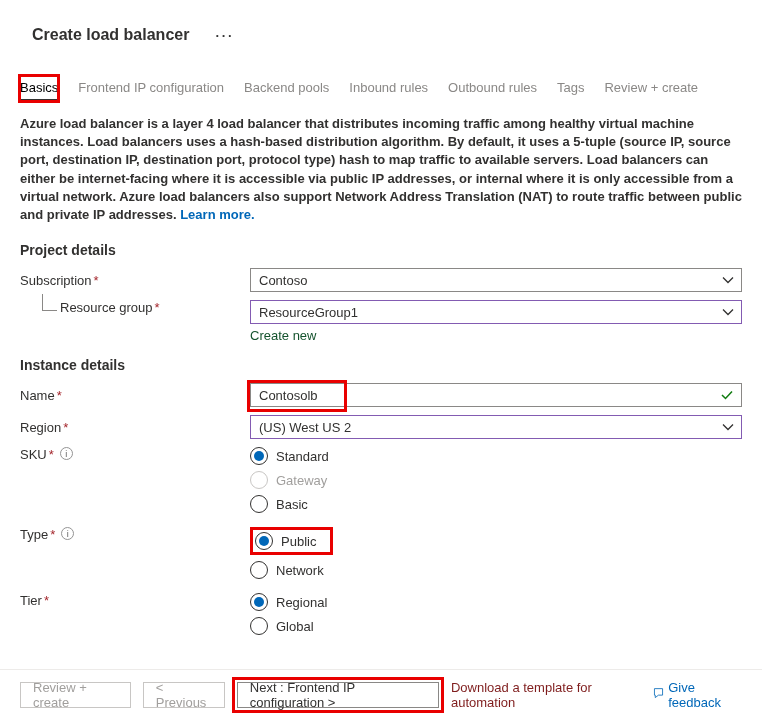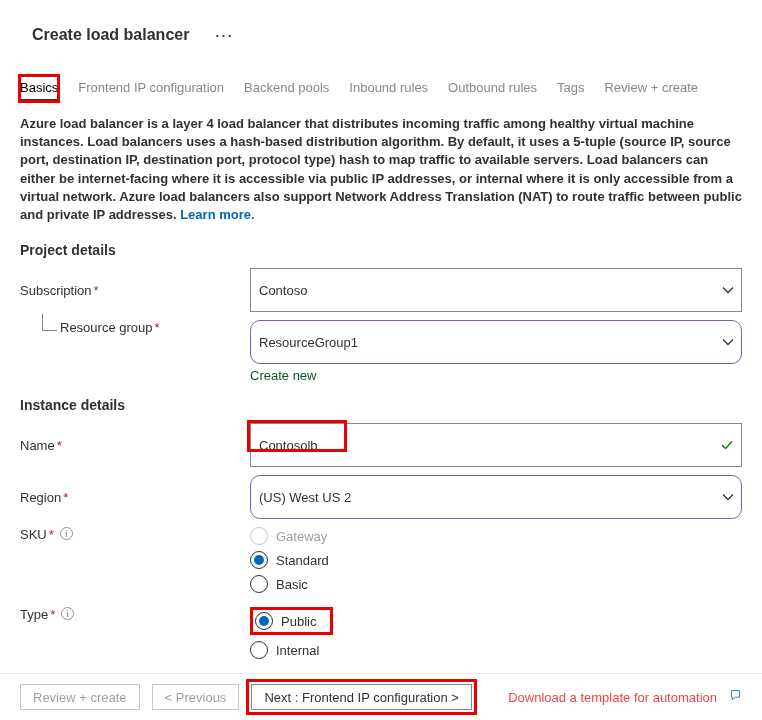--- a/index.html
+++ b/index.html
@@ -27,25 +27,25 @@
   .label-col { width: 230px; font-size: 13px; color: #323130; display:flex; align-items:flex-start; }
   .label-col.indent { padding-left: 40px; position: relative; }
   .label-col.indent::before {
     content:""; position:absolute; left:22px; top:-6px; width:14px; height:16px;
     border-left:1px solid #8a8886; border-bottom:1px solid #8a8886;
   }
   .req { color: #a4262c; margin-left: 2px; }
   .info-icon { display:inline-flex; width:13px; height:13px; border:1px solid #949494; border-radius:50%; font-size:9px; color:#616161; align-items:center; justify-content:center; margin-left:6px; }
   .field-col { flex: 1; position:relative; }
   .dropdown, .text-input {
-    width: 100%; height: 44px; border: 1px solid #8a8886;
+    width: 100%; height: 24px; border: 1px solid #8a8886;
     padding: 2px 26px 2px 8px; font-size: 13px; background:#fff;
     display:flex; align-items:center; color:#323130;
   }
-  .dropdown.purple, .text-input.purple { border-color: #835bb2; border-radius: 10px; }
+  .dropdown.purple, .text-input.purple { border-color: #835bb2; }
   .chev { position:absolute; right:8px; top:50%; transform:translateY(-50%); pointer-events:none; }
   .chev svg { width:12px; height:12px; display:block; }
   .check-icon { position:absolute; right:8px; top:50%; transform:translateY(-50%); color:#107c10; }
   .check-icon svg { width:14px; height:14px; display:block; }
   .link-small { color:#14532d; font-size:13px; margin-top:4px; display:inline-block; cursor:pointer; }
   .radio-group { display:flex; flex-direction:column; gap:6px; }
   .radio-item { display:flex; align-items:center; gap:8px; font-size:13px; }
   .radio-item.disabled { color:#a19f9d; }
   .radio-circle {
     width:18px; height:18px; border:1px solid #323130; border-radius:50%;
@@ -62,21 +62,21 @@
     border-top:1px solid #edebe9; background:#fff;
     padding:10px 20px; display:flex; align-items:center; gap:12px;
   }
   .btn {
     height:26px; padding:0 12px; font-size:13px;
     border:1px solid #8a8886; background:#fff; color:#323130;
     display:flex; align-items:center; cursor:pointer;
   }
   .btn.disabled { color:#a19f9d; border-color:#c8c6c4; background:#fff; }
   .btn.outlined-red { outline:3px solid #e90000; outline-offset:2px; }
-  .footer-link { color:#ef4444; font-size:13px; margin-left:auto; cursor:pointer; }
+  .footer-link { color:#7f1d1d; font-size:13px; margin-left:auto; cursor:pointer; }
   .footer-link2 { color:#0067b8; font-size:13px; cursor:pointer; display:flex; align-items:center; gap:3px; }
   .feedback-icon svg { width:13px; height:13px; }
 </style>
 </head>
 <body>
 
 <div class="page">
   <div class="title-row">
     <h1>Create load balancer</h1>
     <span class="more-icon">···</span>
@@ -174,27 +174,27 @@
   </div>
 
   <div class="form-row top">
     <div class="label-col">
       <span>SKU</span>
         <span class="req">*</span>
       <span class="info-icon">i</span>
     </div>
     <div class="field-col">
       <div class="radio-group">
-        <div class="radio-item disabled">
-          <span class="radio-circle"></span>
-          <span>Gateway</span>
-        </div>
         <div class="radio-item">
           <span class="radio-circle checked"></span>
           <span>Standard</span>
+        </div>
+        <div class="radio-item disabled">
+          <span class="radio-circle"></span>
+          <span>Gateway</span>
         </div>
         <div class="radio-item">
           <span class="radio-circle"></span>
           <span>Basic</span>
         </div>
       </div>
     </div>
   </div>
 
   <div class="form-row top" style="margin-top:14px;">
@@ -206,21 +206,21 @@
     <div class="field-col">
       <div class="radio-group">
         <div class="radio-highlight">
           <div class="radio-item">
             <span class="radio-circle checked"></span>
             <span>Public</span>
           </div>
         </div>
         <div class="radio-item">
           <span class="radio-circle"></span>
-          <span>Internal</span>
+          <span>Network</span>
         </div>
       </div>
     </div>
   </div>
 
   <div class="form-row top" style="margin-top:14px;">
     <div class="label-col">
       <span>Tier</span>
         <span class="req">*</span>
     </div>
@@ -242,14 +242,15 @@
 
 <div class="footer">
   <div class="btn disabled">Review + create</div>
   <div class="btn disabled">&lt; Previous</div>
   <div class="btn outlined-red">Next : Frontend IP configuration &gt;</div>
   <span class="footer-link">Download a template for automation</span>
   <span class="footer-link2">
     <span class="feedback-icon"><svg viewBox="0 0 16 16">
           <path d="M3 2h10v8H8l-4 3v-3H3z" fill="none" stroke="#0067b8" stroke-width="1"></path>
         </svg></span>
+    <span>Give feedback</span>
   </span>
 </div>
 
 </body></html>

